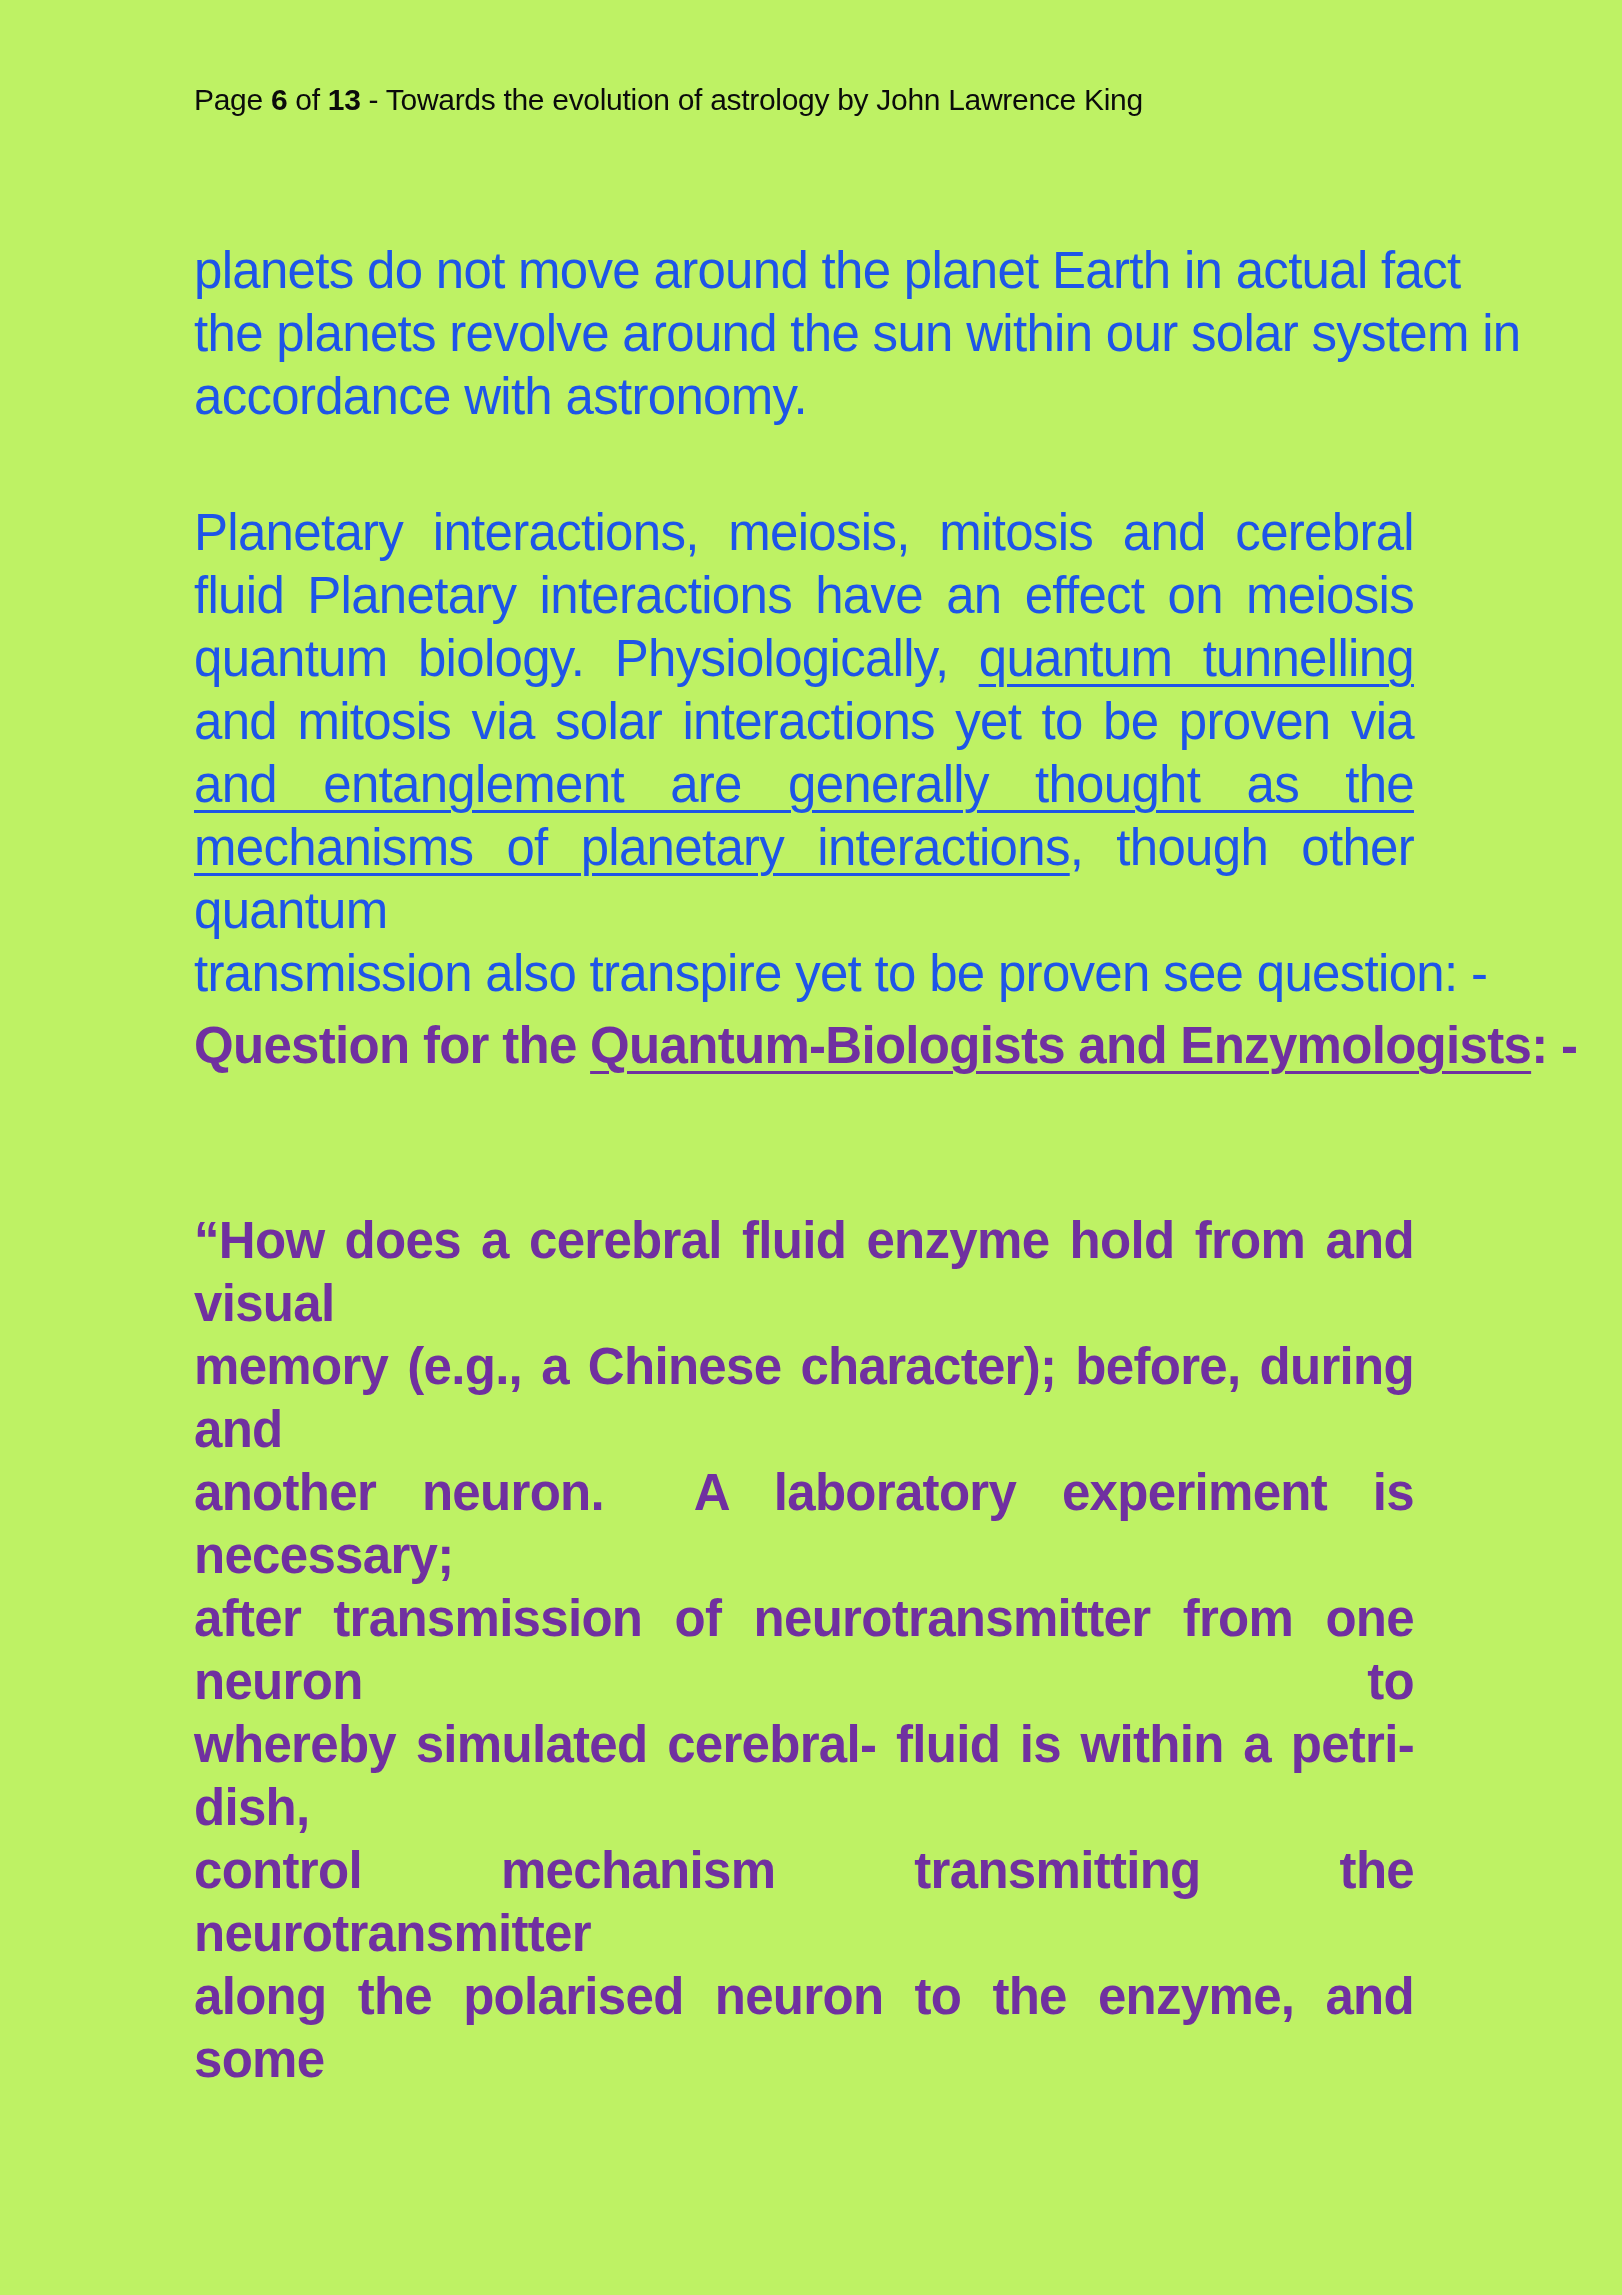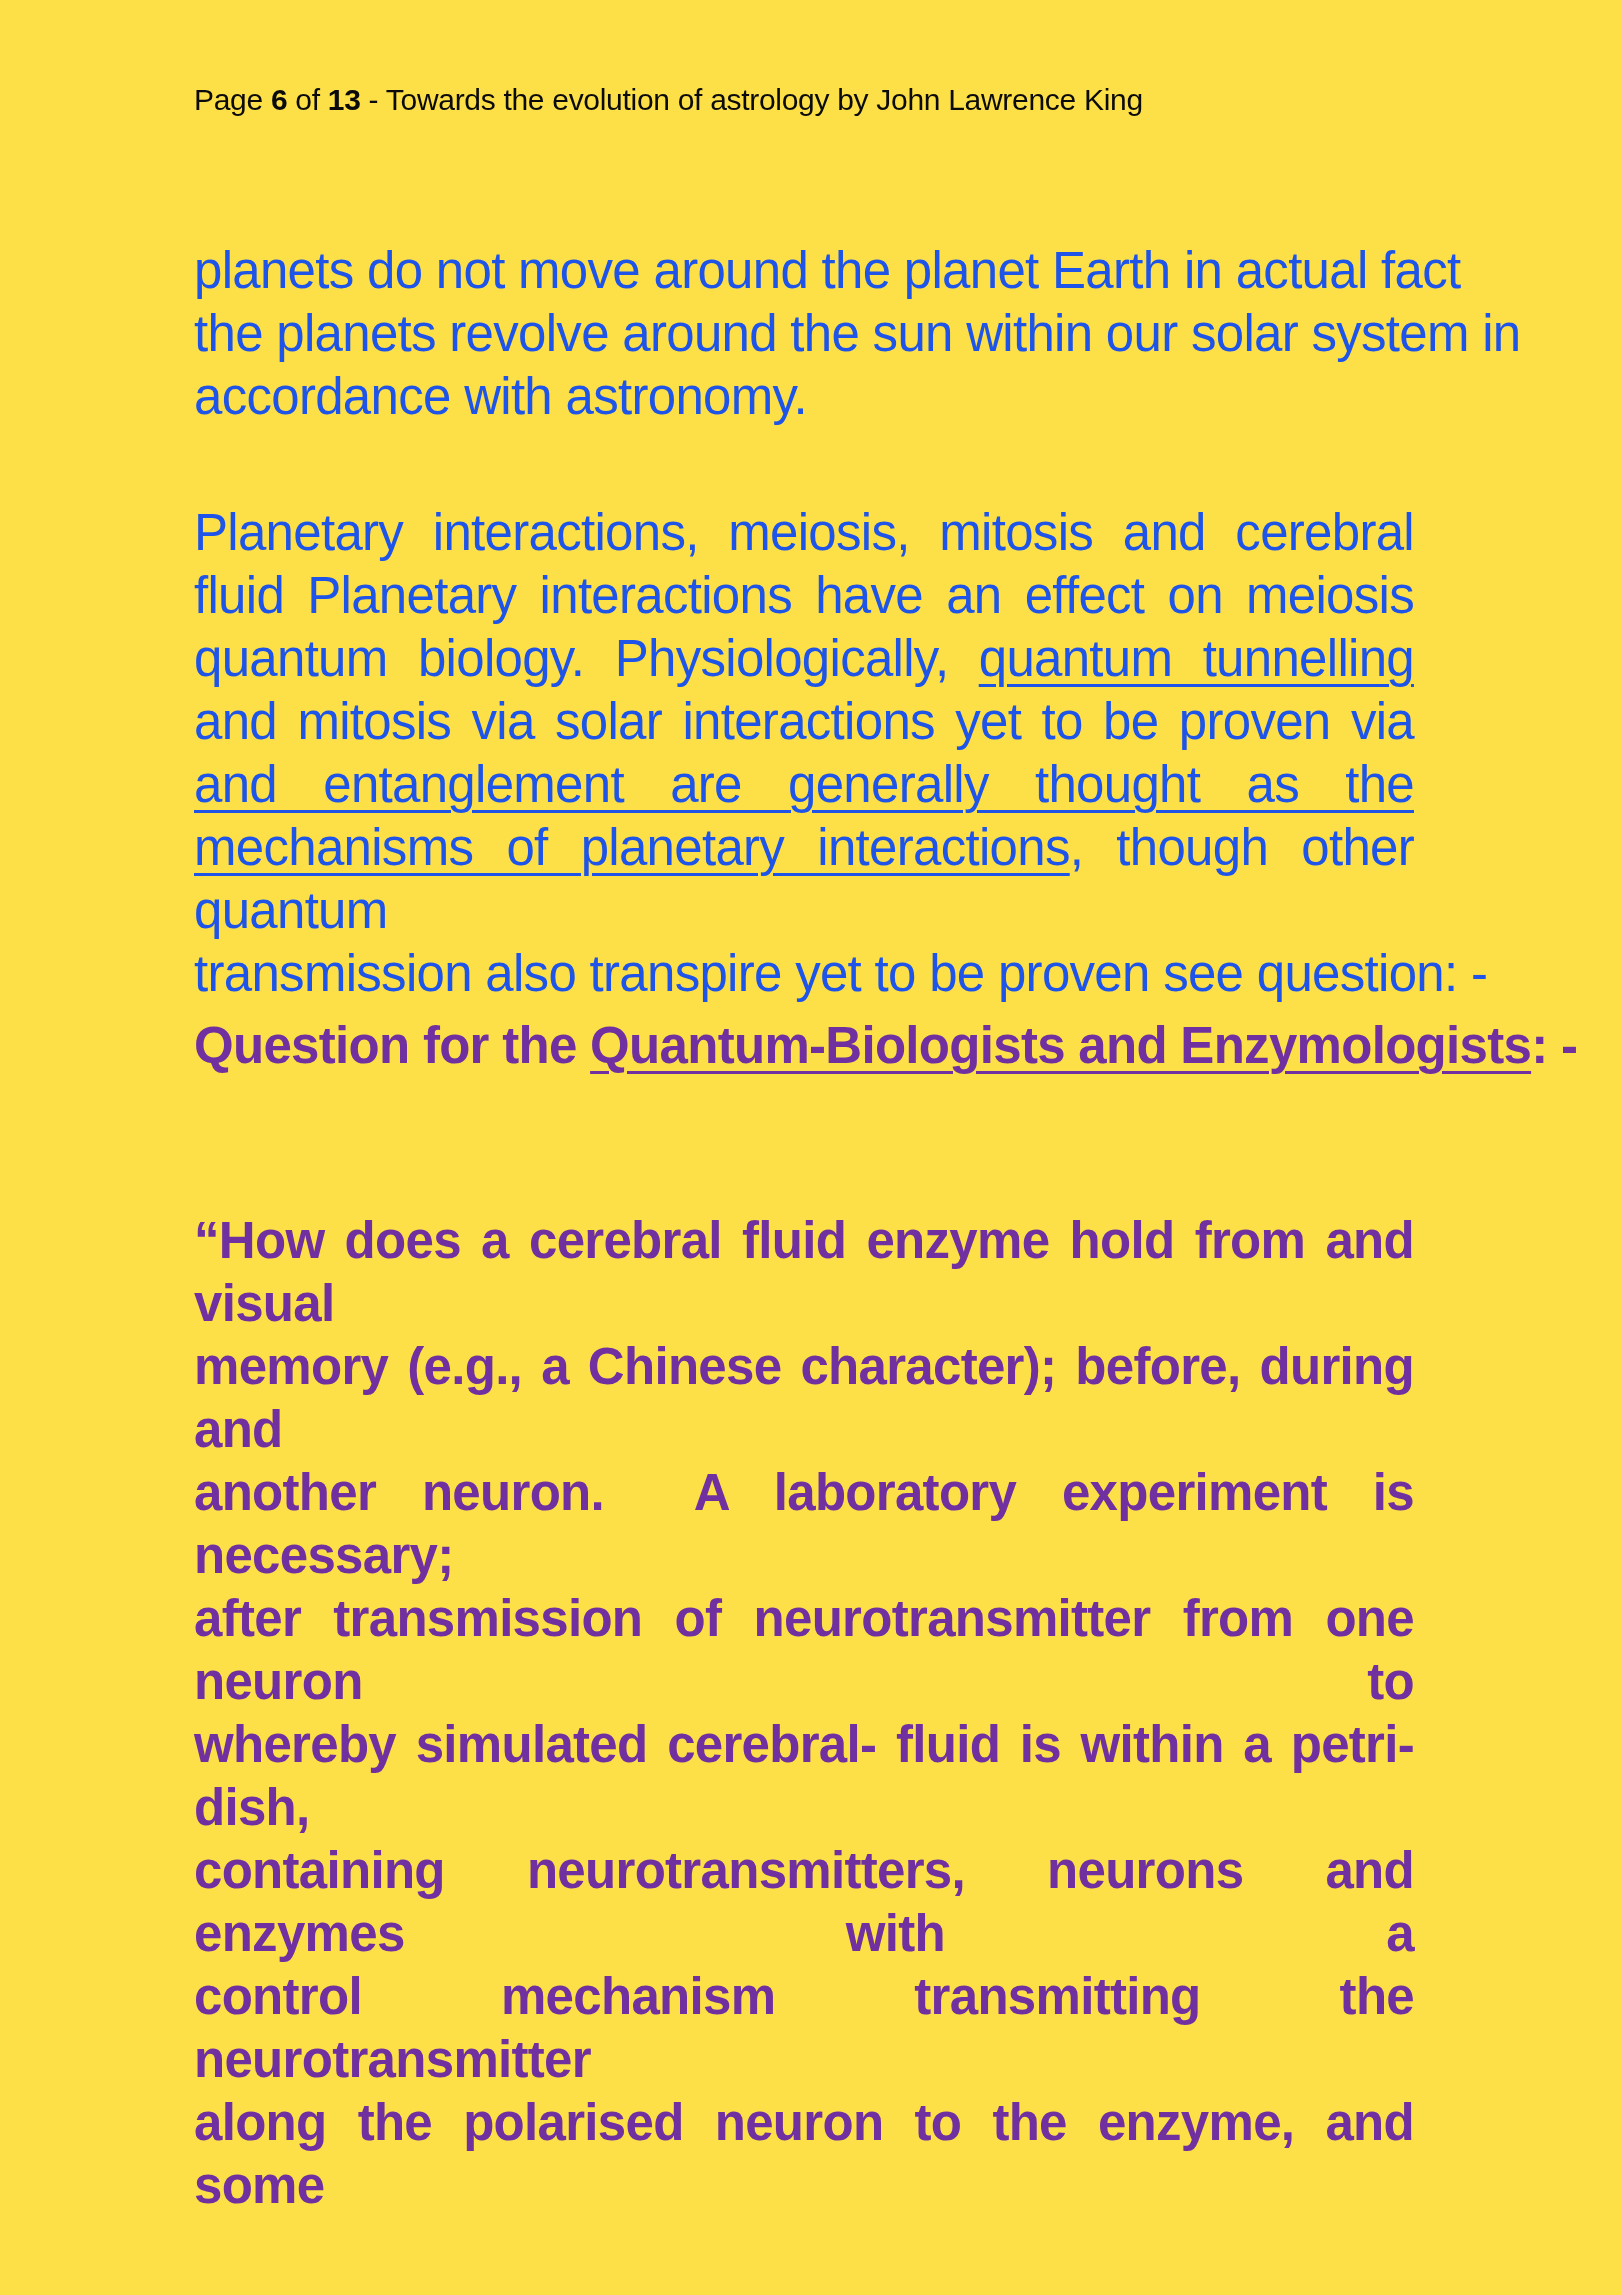--- a/index.html
+++ b/index.html
@@ -4,21 +4,21 @@
 <style>
   html, body {
     margin: 0;
     padding: 0;
     background: #ffffff;
   }
   .page {
     position: relative;
     width: 1622px;
     height: 2295px;
-    background: #fde047;
+    background: #bef264;
     font-family: "Liberation Sans", sans-serif;
     overflow: hidden;
   }
   .header {
     position: absolute;
     left: 194px;
     top: 81px;
     font-size: 30px;
     line-height: 38px;
     color: #0b0b0b;
@@ -73,18 +73,17 @@
     </div>
   <div class="para bold" id="p-heading" style="color: rgb(112, 48, 160);">
       <div class="line"><span>Question for the </span><span class="u">Quantum-Biologists and Enzymologists</span><span>: -</span></div>
     </div>
   <div class="para bold" id="p-question" style="color: rgb(112, 48, 160);">
       <div class="line just"><span>“How does a cerebral fluid enzyme hold from and visual</span></div>
       <div class="line just"><span>memory (e.g., a Chinese character); before, during and</span></div>
       <div class="line just"><span>another neuron.&nbsp; A laboratory experiment is necessary;</span></div>
       <div class="line just"><span>after transmission of neurotransmitter from one neuron to</span></div>
       <div class="line just"><span>whereby simulated cerebral- fluid is within a petri-dish,</span></div>
-      <div class="line just"><span>containing neurotransmitters, neurons and enzymes with a</span></div>
       <div class="line just"><span>control mechanism transmitting the neurotransmitter</span></div>
       <div class="line just"><span>along the polarised neuron to the enzyme, and some</span></div>
     </div>
 </div>
 
 
 </body></html>

